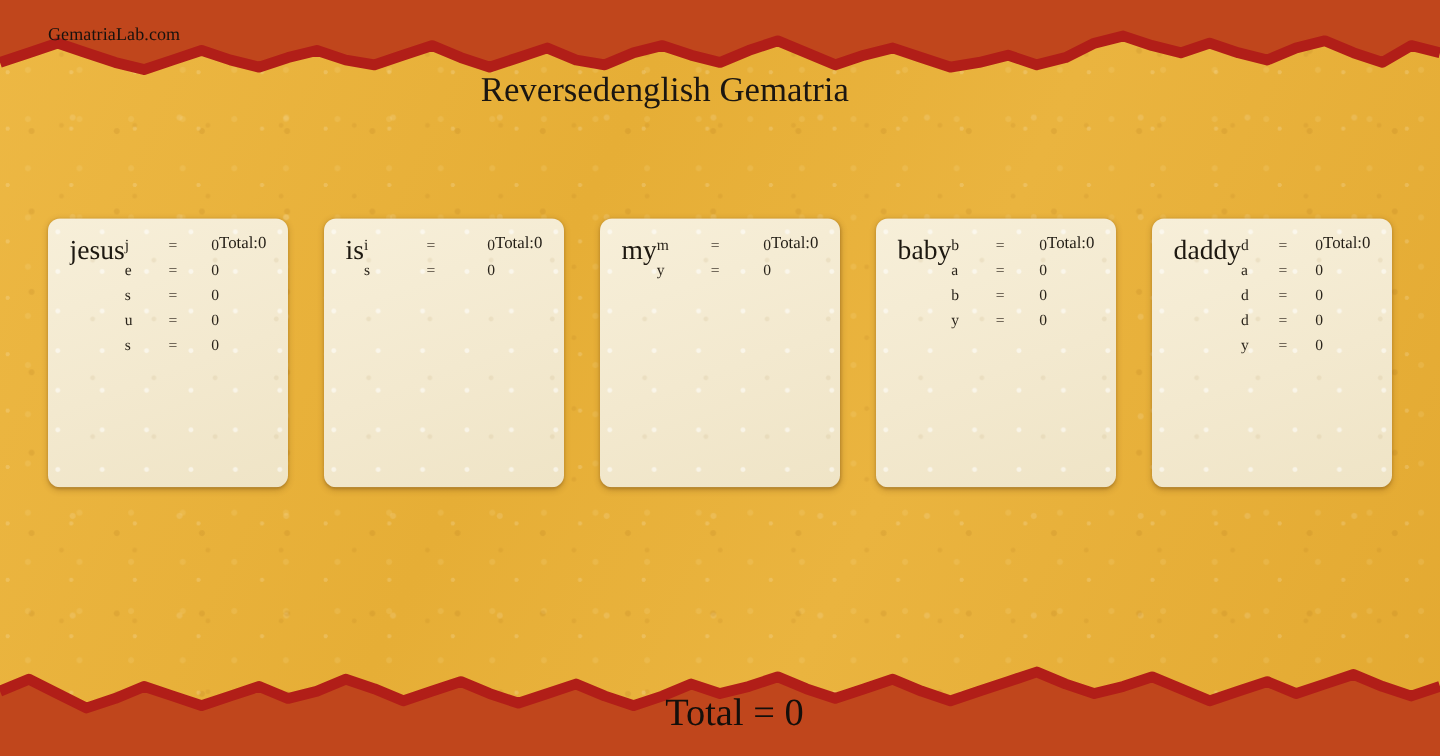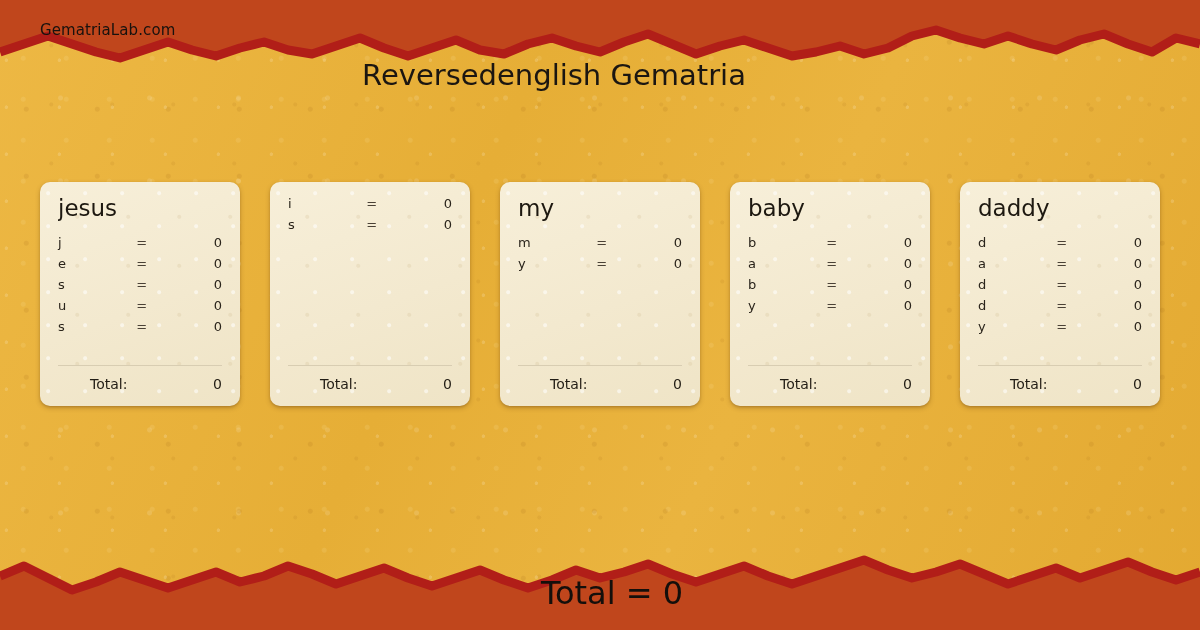--- a/index.html
+++ b/index.html
@@ -22,20 +22,21 @@
     overflow: hidden;
     background-color: #e9b23c;
     background-image:
       radial-gradient(circle at 12% 28%, rgba(255,255,255,0.16) 0 1.5px, rgba(0,0,0,0) 2px),
       radial-gradient(circle at 37% 63%, rgba(160,100,20,0.14) 0 2px, rgba(0,0,0,0) 3px),
       radial-gradient(circle at 68% 18%, rgba(255,255,255,0.13) 0 2px, rgba(0,0,0,0) 3px),
       radial-gradient(circle at 84% 77%, rgba(170,110,25,0.13) 0 1.5px, rgba(0,0,0,0) 2.5px),
       radial-gradient(circle at 54% 42%, rgba(255,240,190,0.12) 0 2px, rgba(0,0,0,0) 3px),
       linear-gradient(115deg, #edb844 0%, #e6ae36 38%, #eab43f 62%, #e3a931 100%);
     background-size: 53px 47px, 71px 67px, 89px 83px, 61px 59px, 43px 41px, 100% 100%;
+    font-family: Liberation Serif, serif;
   }
 
   
   .band {
     position: absolute;
     left: 0;
     width: 1200px;
     z-index: 2;
   }
   .band-top {
@@ -116,21 +117,21 @@
     padding: 14px 18px 14px 18px;
     border-radius: 10px;
     background-color: #f5ecd4;
     background-image:
       radial-gradient(circle at 22% 34%, rgba(255,255,255,0.55) 0 1.5px, rgba(0,0,0,0) 2.5px),
       radial-gradient(circle at 73% 71%, rgba(196,172,124,0.18) 0 1.5px, rgba(0,0,0,0) 2.5px),
       linear-gradient(160deg, #f7efd9 0%, #f3e9cf 55%, #efe4c6 100%);
     background-size: 37px 33px, 51px 49px, 100% 100%;
     box-shadow: 0 2px 5px rgba(90,50,10,0.30), 0 1px 2px rgba(90,50,10,0.18);
     display: flex;
-    flex-direction: column;
+    flex-direction: row;
   }
   .card-word {
     font-size: 23px;
     color: #1d1810;
     line-height: 1.1;
     margin: 0 0 14px 0;
     font-weight: normal;
     white-space: nowrap;
     overflow: hidden;
   }
@@ -157,24 +158,23 @@
     flex: 1 1 auto;
     text-align: right;
   }
   .card-divider {
     height: 1px;
     background: #d8cdb2;
     margin: 0 0 10px 0;
   }
   .card-total {
     display: flex;
-    align-items: flex-end;
+    align-items: flex-start;
     font-size: 14px;
     color: #221d15;
-    margin-left: 32px;
   }
   .ct-label {
     flex: 1 1 auto;
     text-align: left;
   }
   .ct-val {
     flex: 0 0 auto;
     text-align: right;
   }
 </style>
@@ -238,20 +238,21 @@
         </div>
       </div>
       <div class="card-divider"></div>
       <div class="card-total">
         <span class="ct-label">Total:</span>
         <span class="ct-val">0</span>
       </div>
     </div>
 
     <div class="card">
+      <div class="card-word">is</div>
       <div class="letter-rows">
         <div class="letter-row">
           <span class="lr-char">i</span>
           <span class="lr-eq">=</span>
           <span class="lr-val">0</span>
         </div>
         <div class="letter-row">
           <span class="lr-char">s</span>
           <span class="lr-eq">=</span>
           <span class="lr-val">0</span>

